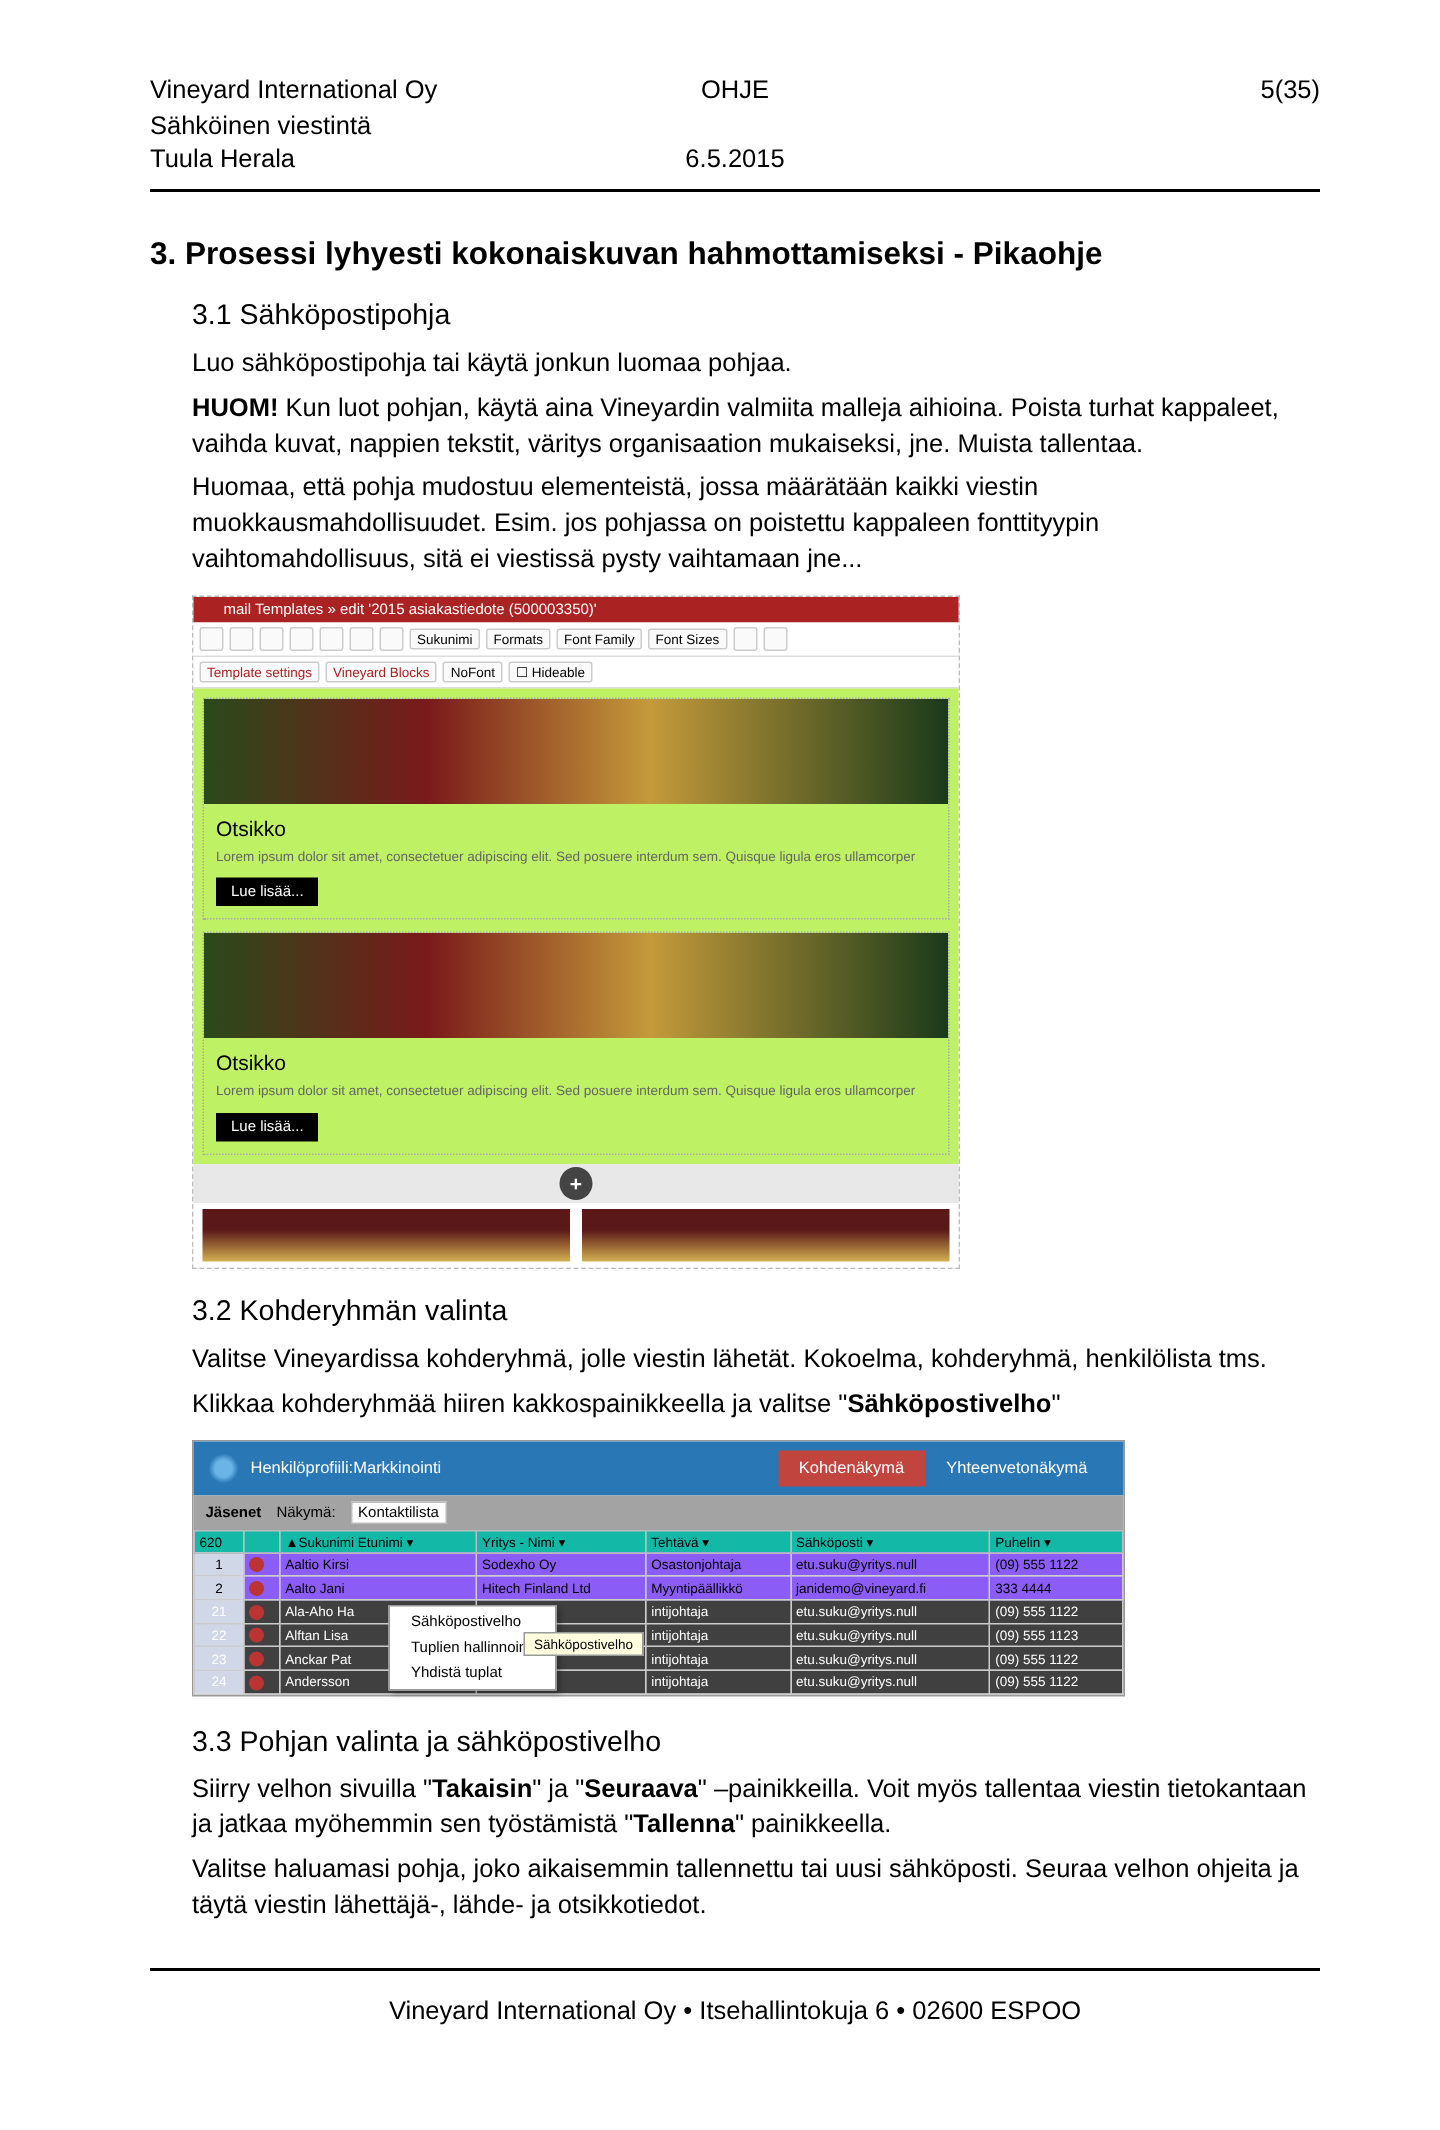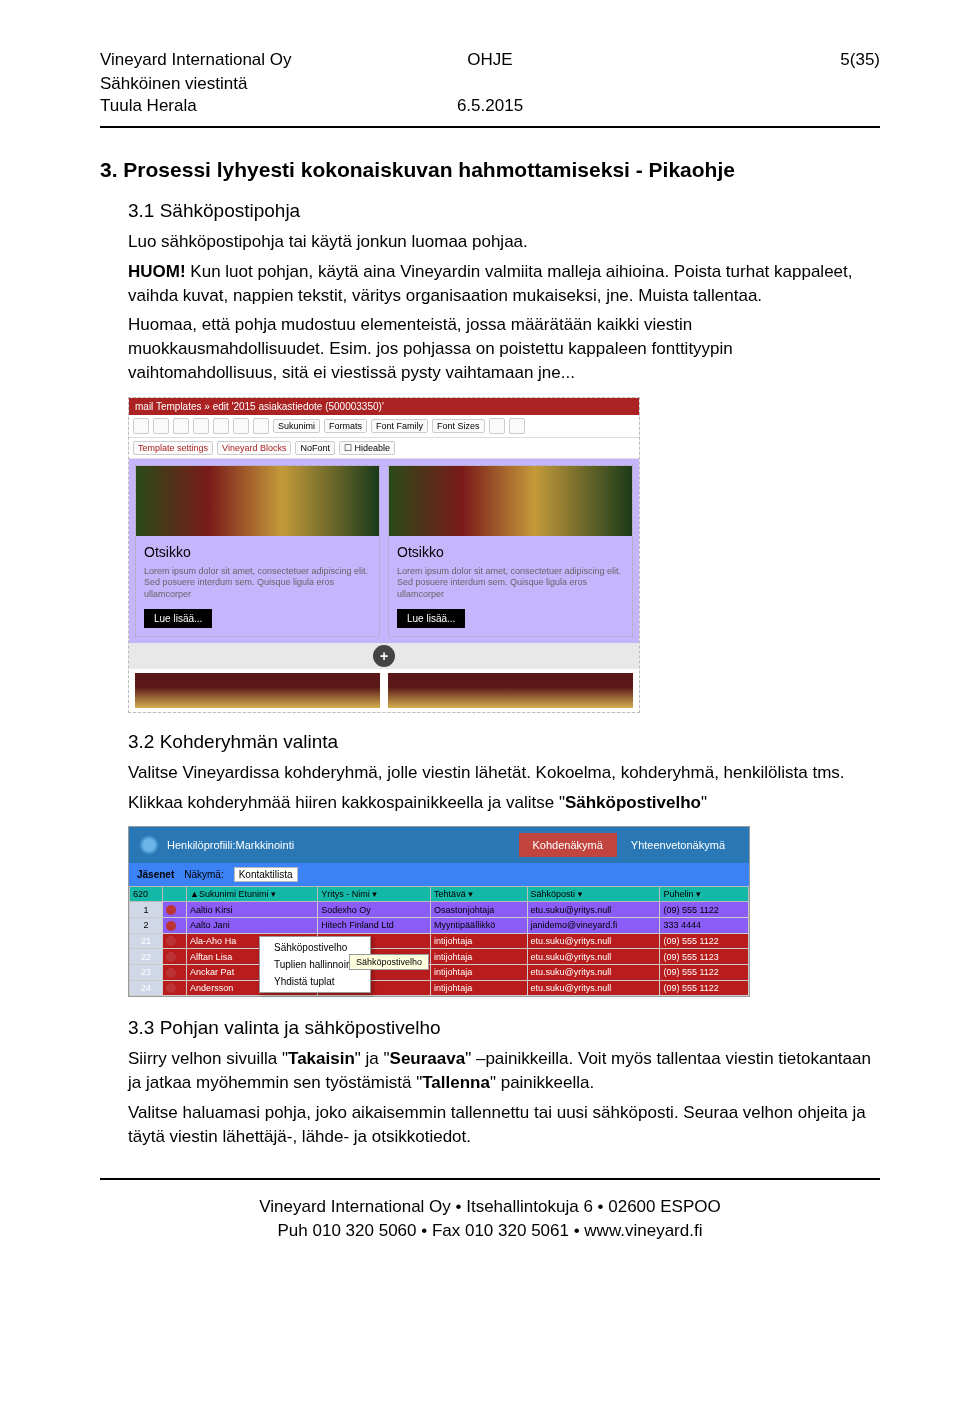--- a/index.html
+++ b/index.html
@@ -67,21 +67,21 @@
     .screenshot1 {
       margin: 12px 0 12px 28px;
       border: 1px dashed #bbb;
       width: 510px;
       background: #f3f3f3;
       font-size: 10px;
     }
     .ss1-title {
       background: #a22;
       color: #fff;
-      padding: 3px 6px;
+      padding: 3px 20px;
       font-size: 10px;
     }
     .toolbar-row {
       display: flex;
       align-items: center;
       gap: 4px;
       padding: 3px 4px;
       border-bottom: 1px solid #ddd;
       background: #fff;
     }
@@ -96,21 +96,22 @@
       width: 14px;
       height: 14px;
       border: 1px solid #ccc;
       background: #fafafa;
       border-radius: 2px;
     }
     .ss1-content {
       display: flex;
       gap: 8px;
       padding: 6px;
-      background: #c4b5fd;
+      background: #bef264;
+      flex-direction: column;
     }
     .col {
       flex: 1;
       border: 1px dotted #aaa;
     }
     .fruit-img {
       height: 70px;
       background: linear-gradient(90deg, #2a4a1a 0%, #7a1a1a 30%, #c49a3a 60%, #1a3a1a 100%);
     }
     .col-body {
@@ -186,21 +187,21 @@
       display: flex;
     }
     .ss2-tab {
       padding: 6px 14px;
       font-size: 11px;
     }
     .ss2-tab.active {
       background: #c1443f;
     }
     .ss2-subbar {
-      background: #3b82f6;
+      background: #a3a3a3;
       padding: 4px 8px;
       display: flex;
       align-items: center;
       gap: 10px;
       font-size: 10px;
     }
     .ss2-subbar .field {
       border: 1px solid #bbb;
       background: #fff;
       padding: 1px 4px;
@@ -216,21 +217,21 @@
       padding: 2px 3px;
       text-align: left;
       font-weight: normal;
     }
     .ss2-table td {
       border: 1px solid #ccc;
       padding: 2px 3px;
       background: #8b5cf6;
     }
     .ss2-table tr.sel td {
-      background: #b91c1c;
+      background: #404040;
       color: #fff;
     }
     .rownum {
       background: #d0d8e8 !important;
       width: 26px;
       text-align: center;
     }
     .ctx-menu {
       position: absolute;
       background: #fff;
@@ -440,15 +441,14 @@
 
   <h2 class="indent">3.3 Pohjan valinta ja sähköpostivelho</h2>
   <p>
     <span>Siirry velhon sivuilla "</span><strong>Takaisin</strong><span>" ja "</span><strong>Seuraava</strong><span>" –painikkeilla. Voit myös tallentaa viestin tietokantaan ja jatkaa myöhemmin sen työstämistä "</span><strong>Tallenna</strong><span>" painikkeella.</span>
   </p>
   <p>Valitse haluamasi pohja, joko aikaisemmin tallennettu tai uusi sähköposti. Seuraa velhon ohjeita ja täytä viestin lähettäjä-, lähde- ja otsikkotiedot.</p>
 
   <div class="hr-line-bottom"></div>
   <div class="footer">
     <div>Vineyard International Oy • Itsehallintokuja 6 • 02600 ESPOO</div>
-    <div>Puh 010 320 5060 • Fax 010 320 5061 • www.vineyard.fi</div>
   </div>
 </div>
 
 </body></html>

